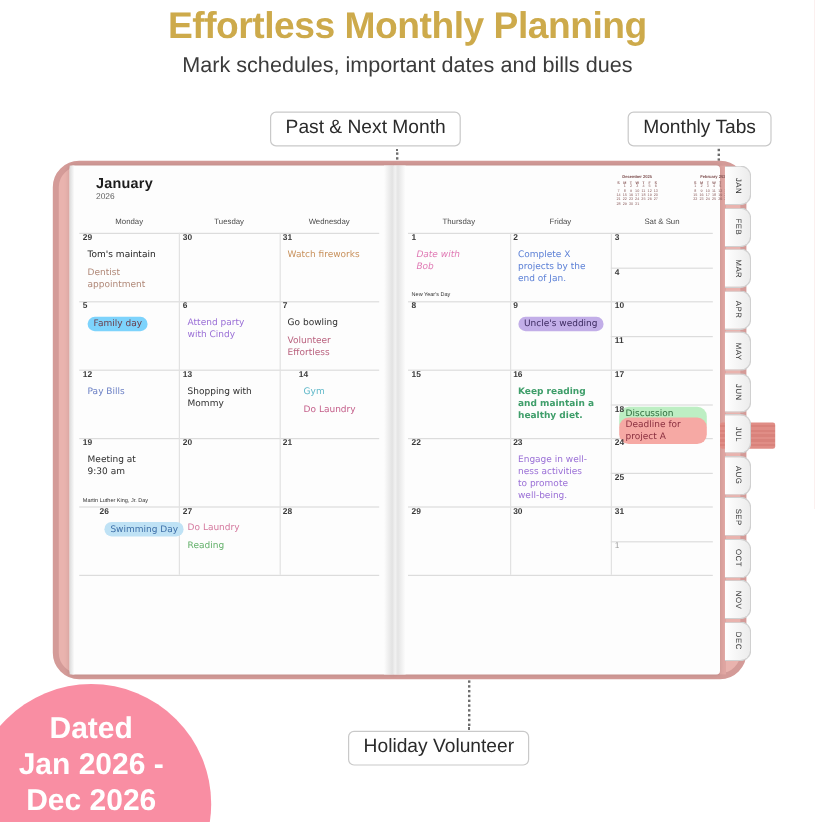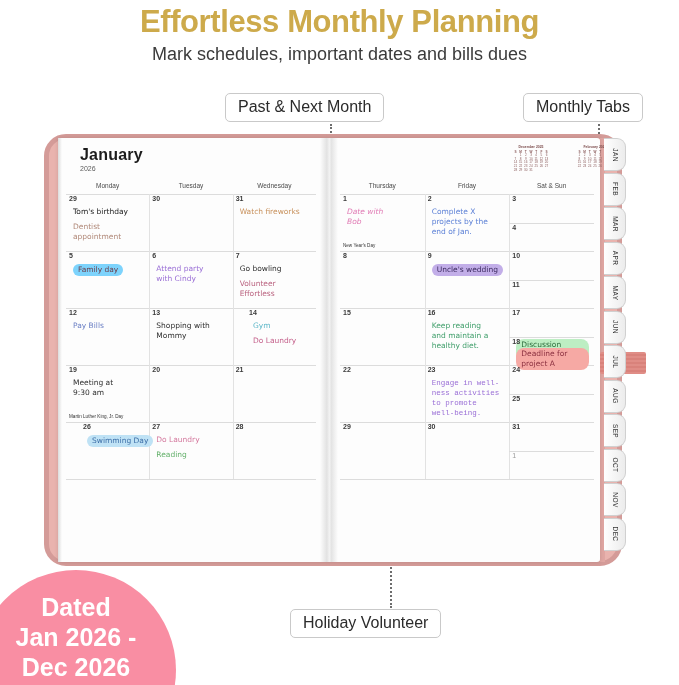--- a/index.html
+++ b/index.html
@@ -81,21 +81,21 @@
     position:absolute;left:556px;top:218px;width:46px;height:22px;
     background:repeating-linear-gradient(to bottom,#e08d86 0 2px,#d9827b 2px 4px);
     border-radius:2px;
   }
   .band{
     position:absolute;left:556px;top:4px;width:5px;height:424px;
     background:#e0a6a2;
   }
   
   .cal-head{position:absolute;left:36px;top:12px;}
-  .cal-month{font-size:16px;font-weight:bold;color:#1c1c1c;letter-spacing:.2px;}
+  .cal-month{font-size:12px;font-weight:bold;color:#1c1c1c;letter-spacing:.2px;}
   .cal-year{font-size:7px;color:#5c5c5c;margin-top:1px;}
   .daynames{
     position:absolute;display:flex;font-size:6.5px;color:#4a4a4a;
   }
   .daynames div{text-align:center;}
   .col{position:absolute;top:0;border-left:1px solid #e2e2e2;height:100%;}
   .rowline{position:absolute;left:0;border-top:1px solid #dcdcdc;}
   .cell{position:absolute;box-sizing:border-box;}
   .daynum{
     position:absolute;left:3px;top:1px;font-size:7px;color:#3a3a3a;font-weight:bold;
@@ -313,21 +313,21 @@
       <div class="col" style="left:188.66666666666666px;top:60px;height:285px;"></div>
       <div class="rowline" style="left:296px;top:117px;width:254px;"></div>
       <div class="rowline" style="left:296px;top:174px;width:254px;"></div>
       <div class="rowline" style="left:296px;top:231px;width:254px;"></div>
       <div class="rowline" style="left:296px;top:288px;width:254px;"></div>
       <div class="rowline" style="left:296px;top:345px;width:254px;"></div>
       <div class="col" style="left:380.6666666666667px;top:60px;height:285px;"></div>
       <div class="col" style="left:465.33333333333337px;top:60px;height:285px;"></div>
       <div class="cell" style="left:22px;top:60px;width:83.33333333333333px;height:57px;">
         <div class="daynum">29</div>
-        <div class="note" style="left:7px;top:13px;width:71.33333333333333px;color:#1b1b1b;">Tom's birthday</div>
+        <div class="note" style="left:7px;top:13px;width:71.33333333333333px;color:#1b1b1b;">Tom's maintain</div>
         <div class="note" style="left:7px;top:28px;width:71.33333333333333px;color:#b08878;">Dentist
 appointment</div>
       </div>
       <div class="cell" style="left:105.33333333333333px;top:60px;width:83.33333333333333px;height:57px;">
         <div class="daynum">30</div>
       </div>
       <div class="cell" style="left:188.66666666666666px;top:60px;width:83.33333333333333px;height:57px;">
         <div class="daynum">31</div>
         <div class="note" style="left:7px;top:13px;width:71.33333333333333px;color:#c8915c;">Watch fireworks</div>
       </div>
@@ -401,30 +401,30 @@
       </div>
       <div class="cell" style="left:380.6666666666667px;top:117px;width:84.66666666666667px;height:57px;">
         <div class="daynum">9</div>
         <div class="note" style="left:7px;top:13px;width:72.66666666666667px;color:#3c2a60;"><span class="hl" style="background:#c2aee8;color:#3c2a60;">Uncle's wedding</span></div>
       </div>
       <div class="cell" style="left:296px;top:174px;width:84.66666666666667px;height:57px;">
         <div class="daynum">15</div>
       </div>
       <div class="cell" style="left:380.6666666666667px;top:174px;width:84.66666666666667px;height:57px;">
         <div class="daynum">16</div>
-        <div class="note" style="left:7px;top:13px;width:72.66666666666667px;color:#3f9e6a;">Keep reading
+        <div class="note" style="left:7px;top:13px;width:72.66666666666667px;color:#3f9e6a;font-weight:bold;">Keep reading
 and maintain a
 healthy diet.</div>
       </div>
       <div class="cell" style="left:296px;top:231px;width:84.66666666666667px;height:57px;">
         <div class="daynum">22</div>
       </div>
       <div class="cell" style="left:380.6666666666667px;top:231px;width:84.66666666666667px;height:57px;">
         <div class="daynum">23</div>
-        <div class="note" style="left:7px;top:13px;width:72.66666666666667px;color:#9a6fd6;font-family:Liberation Mono, monospace;">Engage in well-
+        <div class="note" style="left:7px;top:13px;width:72.66666666666667px;color:#9a6fd6;">Engage in well-
 ness activities
 to promote
 well-being.</div>
       </div>
       <div class="cell" style="left:296px;top:288px;width:84.66666666666667px;height:57px;">
         <div class="daynum">29</div>
       </div>
       <div class="cell" style="left:380.6666666666667px;top:288px;width:84.66666666666667px;height:57px;">
         <div class="daynum">30</div>
       </div>

